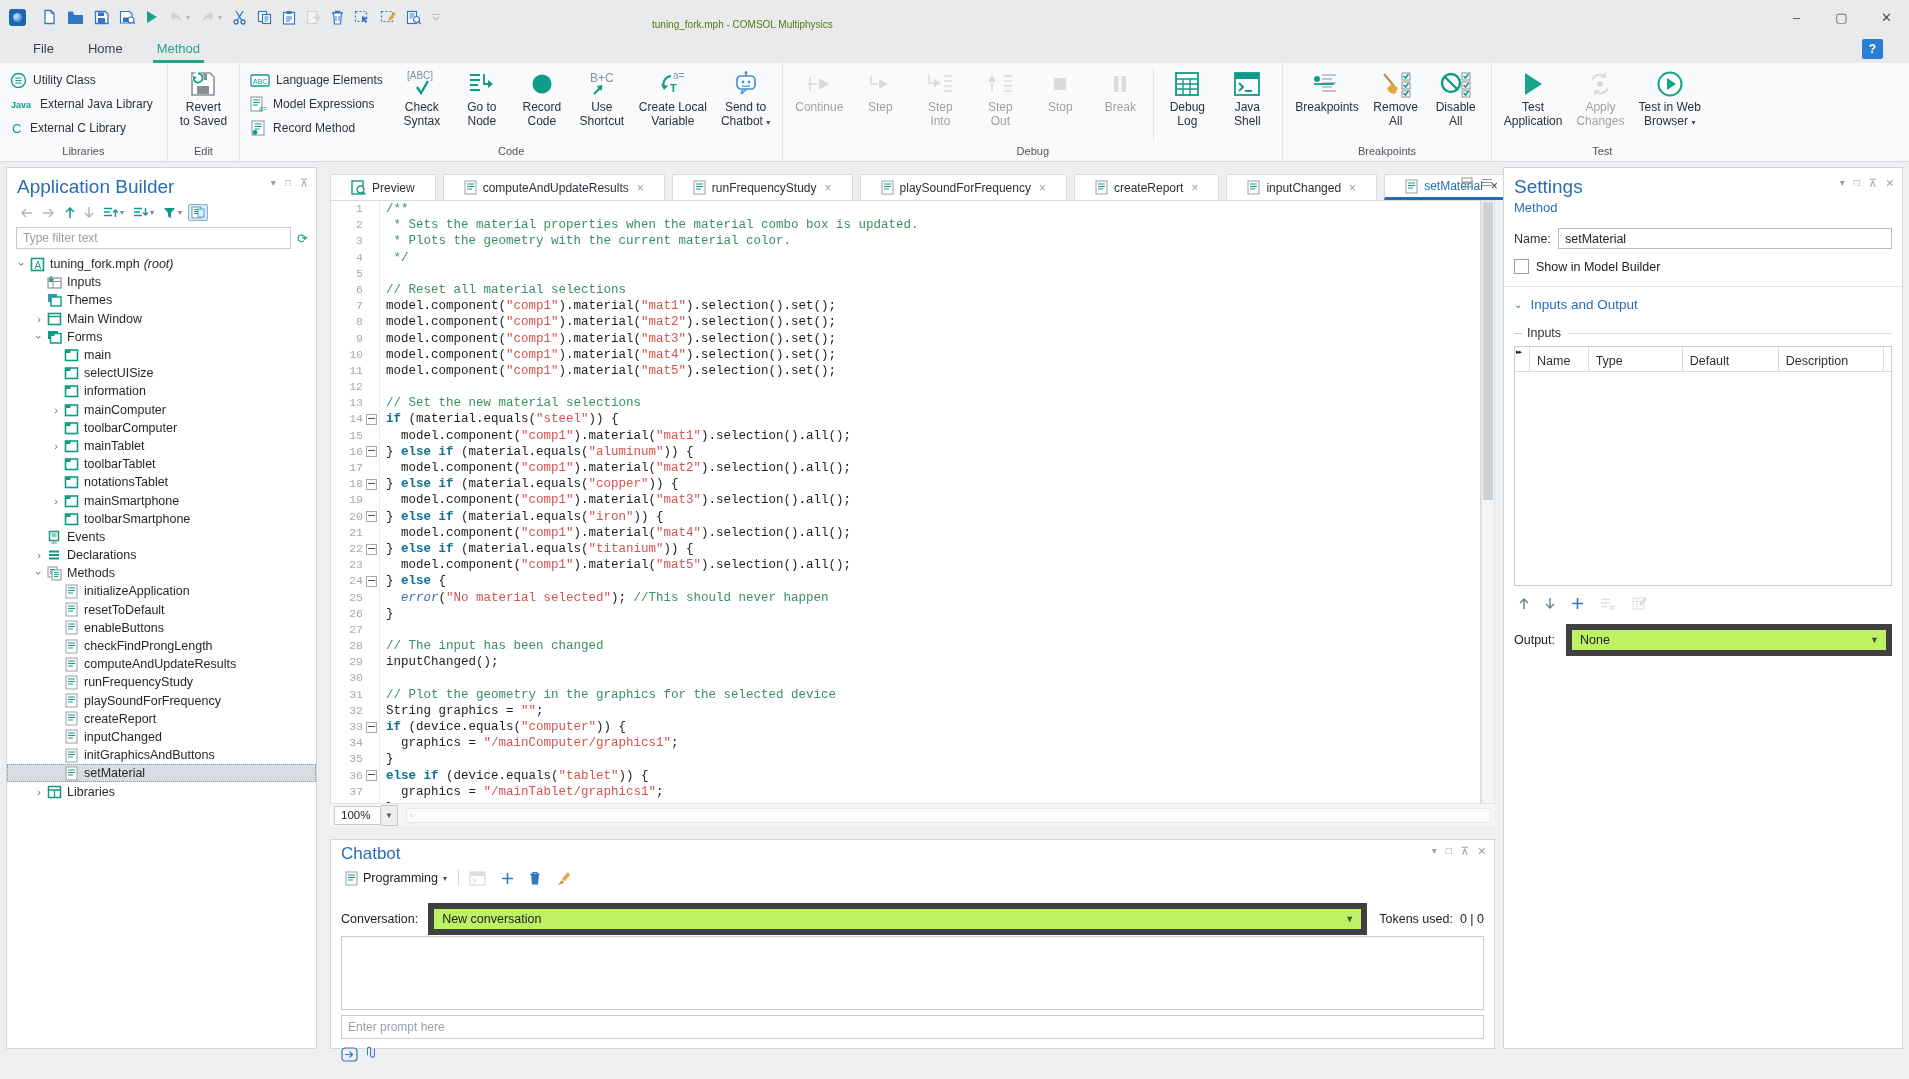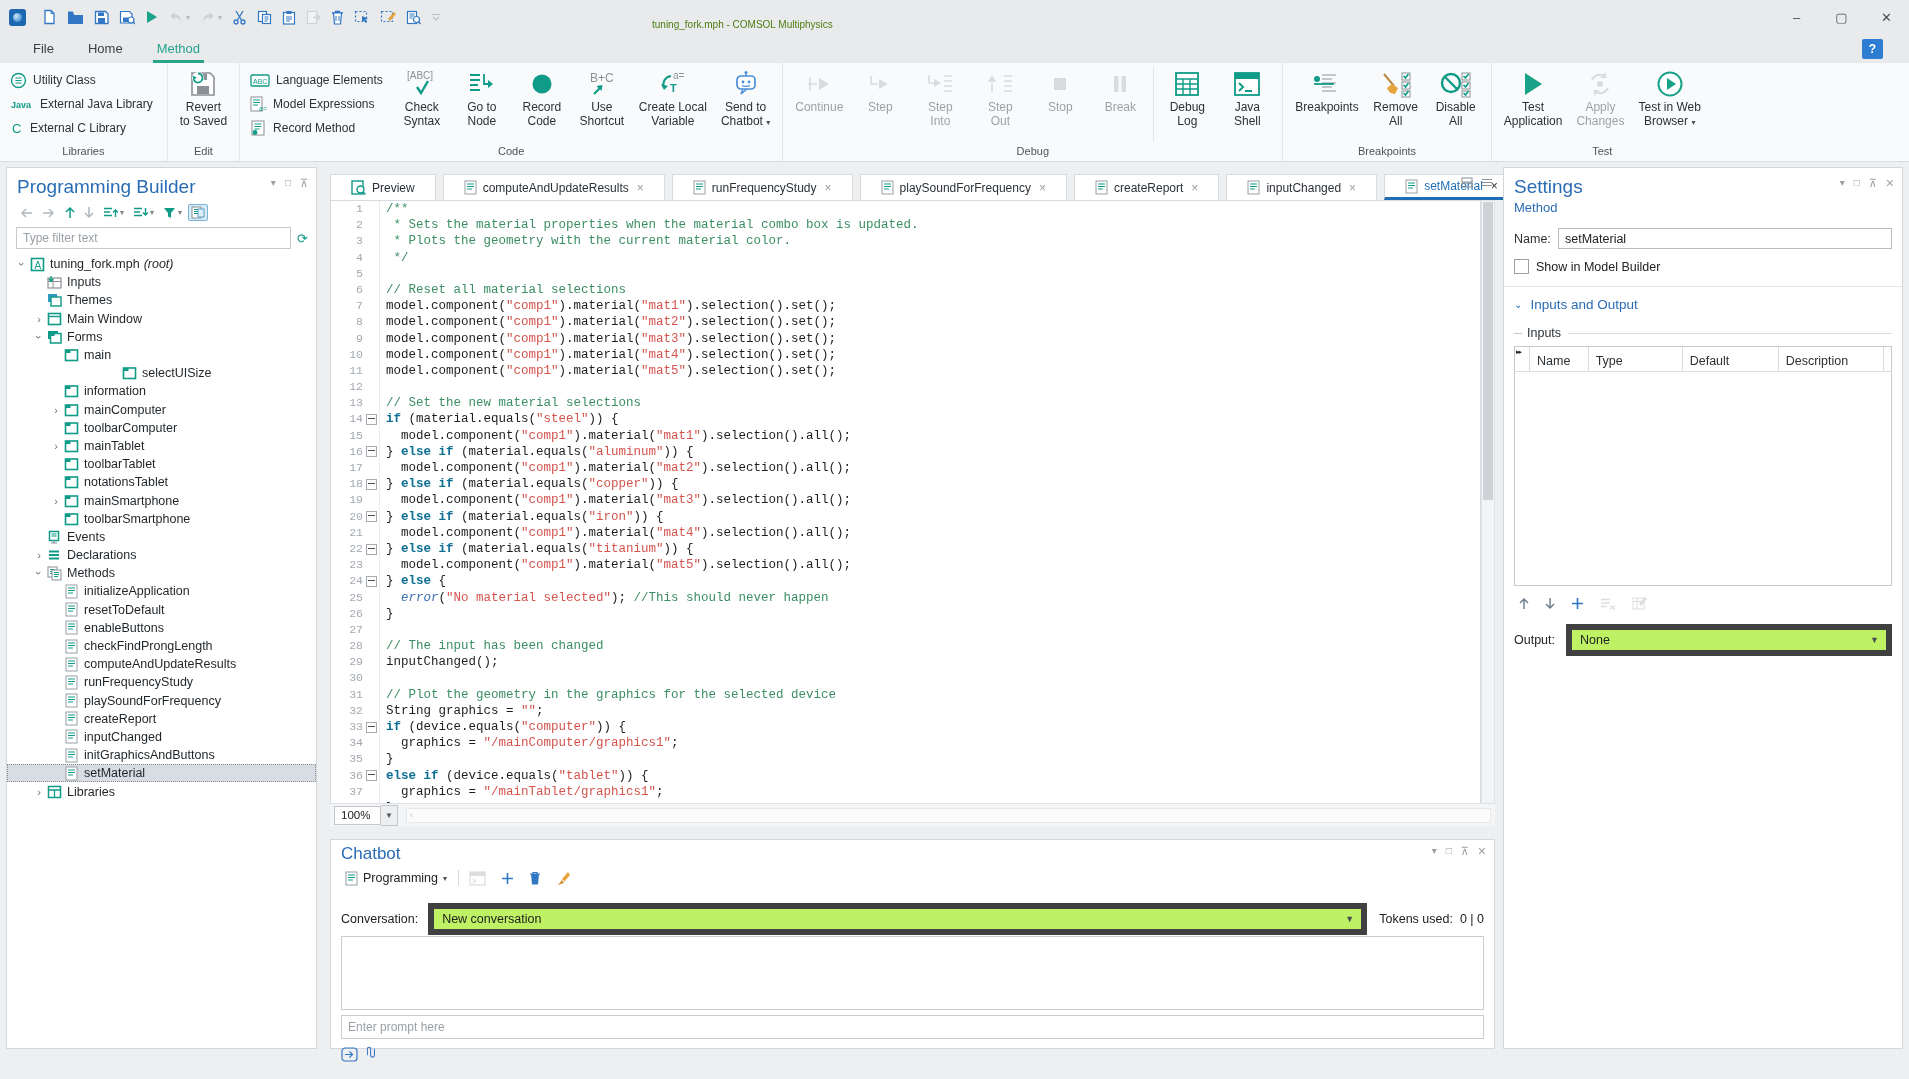--- a/index.html
+++ b/index.html
@@ -696,21 +696,21 @@
               <div>Browser <span style="font-size: 8px; color: rgb(74, 79, 84);">▾</span></div>
             </div>
           </div>
         </div>
         <div class="rglabel">Test</div>
       </div>
     </div>
 
   <div class="panel leftpanel">
     <div class="lp-head">
-      <div class="ptitle">Programming Builder</div>
+      <div class="ptitle">Application Builder</div>
       <div class="pctl" style="top:4px;">
         <span>▾</span>
         <span>□</span>
         <span class="x" style="font-size:11px;">⊼</span>
       </div>
     </div>
     <div class="lp-tools" id="ab-toolbar">
         <span class="tbtn">
           <span class="icn">
             <svg width="14" height="10" viewBox="0 0 14 10">
@@ -848,21 +848,21 @@
           <span class="tico">
             <span class="icn">
               <svg width="15" height="14" viewBox="0 0 15 14">
                 <rect x="1.5" y="2" width="12" height="10.5" fill="#fff" stroke="#0f9b87" stroke-width="1.6"></rect>
                 <rect x="1.5" y="2" width="5" height="3" fill="#0f9b87"></rect>
               </svg>
             </span>
           </span>
           <span class="tlbl">main</span>
         </div>
-        <div class="trow" style="padding-left: 58px; margin-left: 42px;">
+        <div class="trow" style="padding-left: 42px;">
           <span class="texp"></span>
           <span class="tico">
             <span class="icn">
               <svg width="15" height="14" viewBox="0 0 15 14">
                 <rect x="1.5" y="2" width="12" height="10.5" fill="#fff" stroke="#0f9b87" stroke-width="1.6"></rect>
                 <rect x="1.5" y="2" width="5" height="3" fill="#0f9b87"></rect>
               </svg>
             </span>
           </span>
           <span class="tlbl">selectUISize</span>

